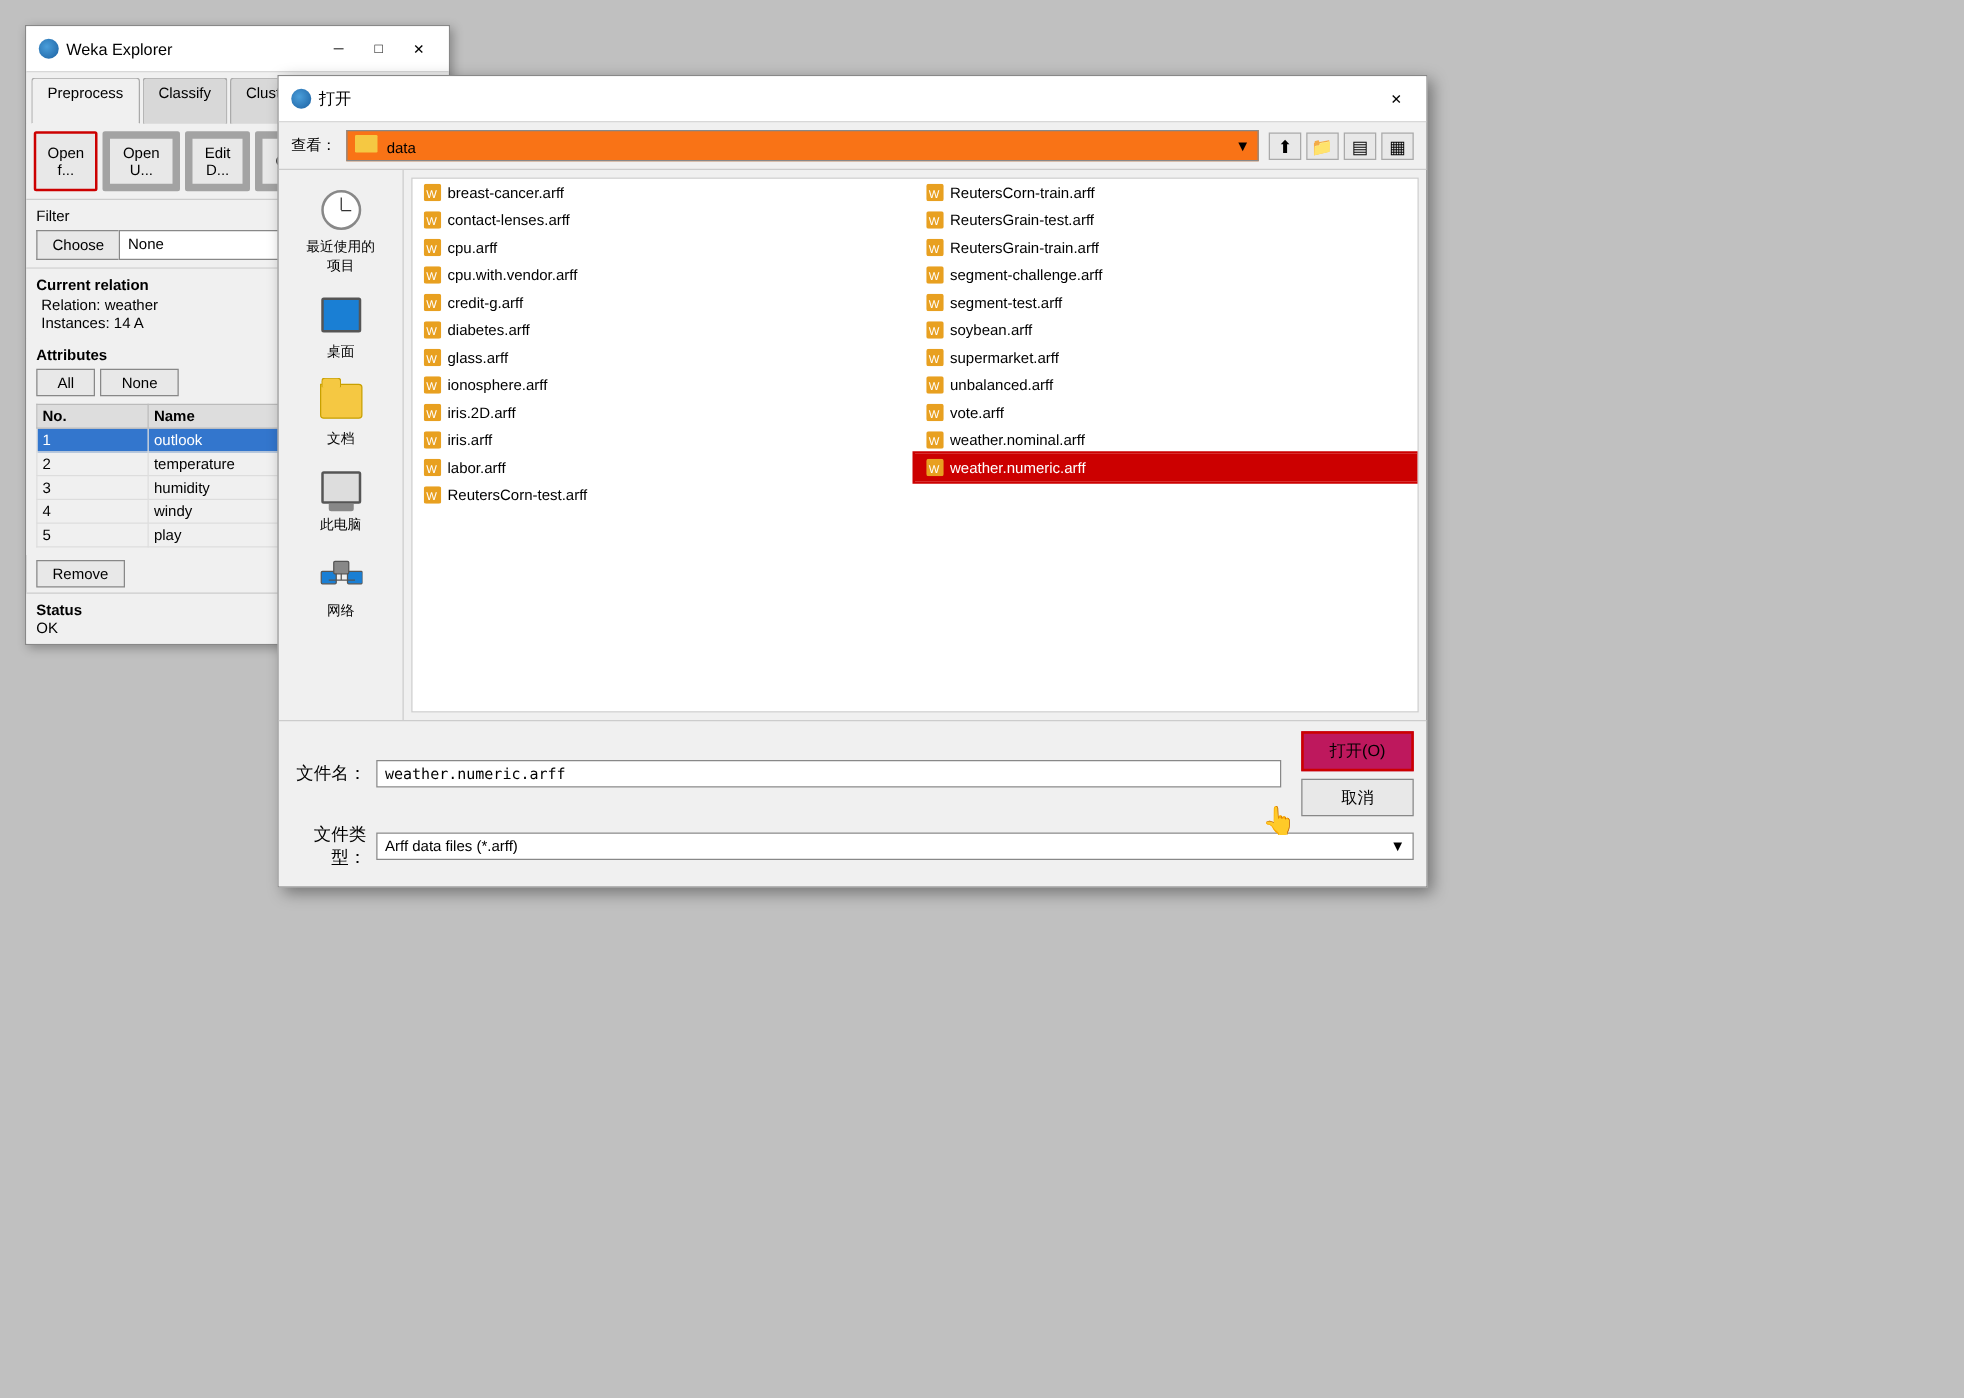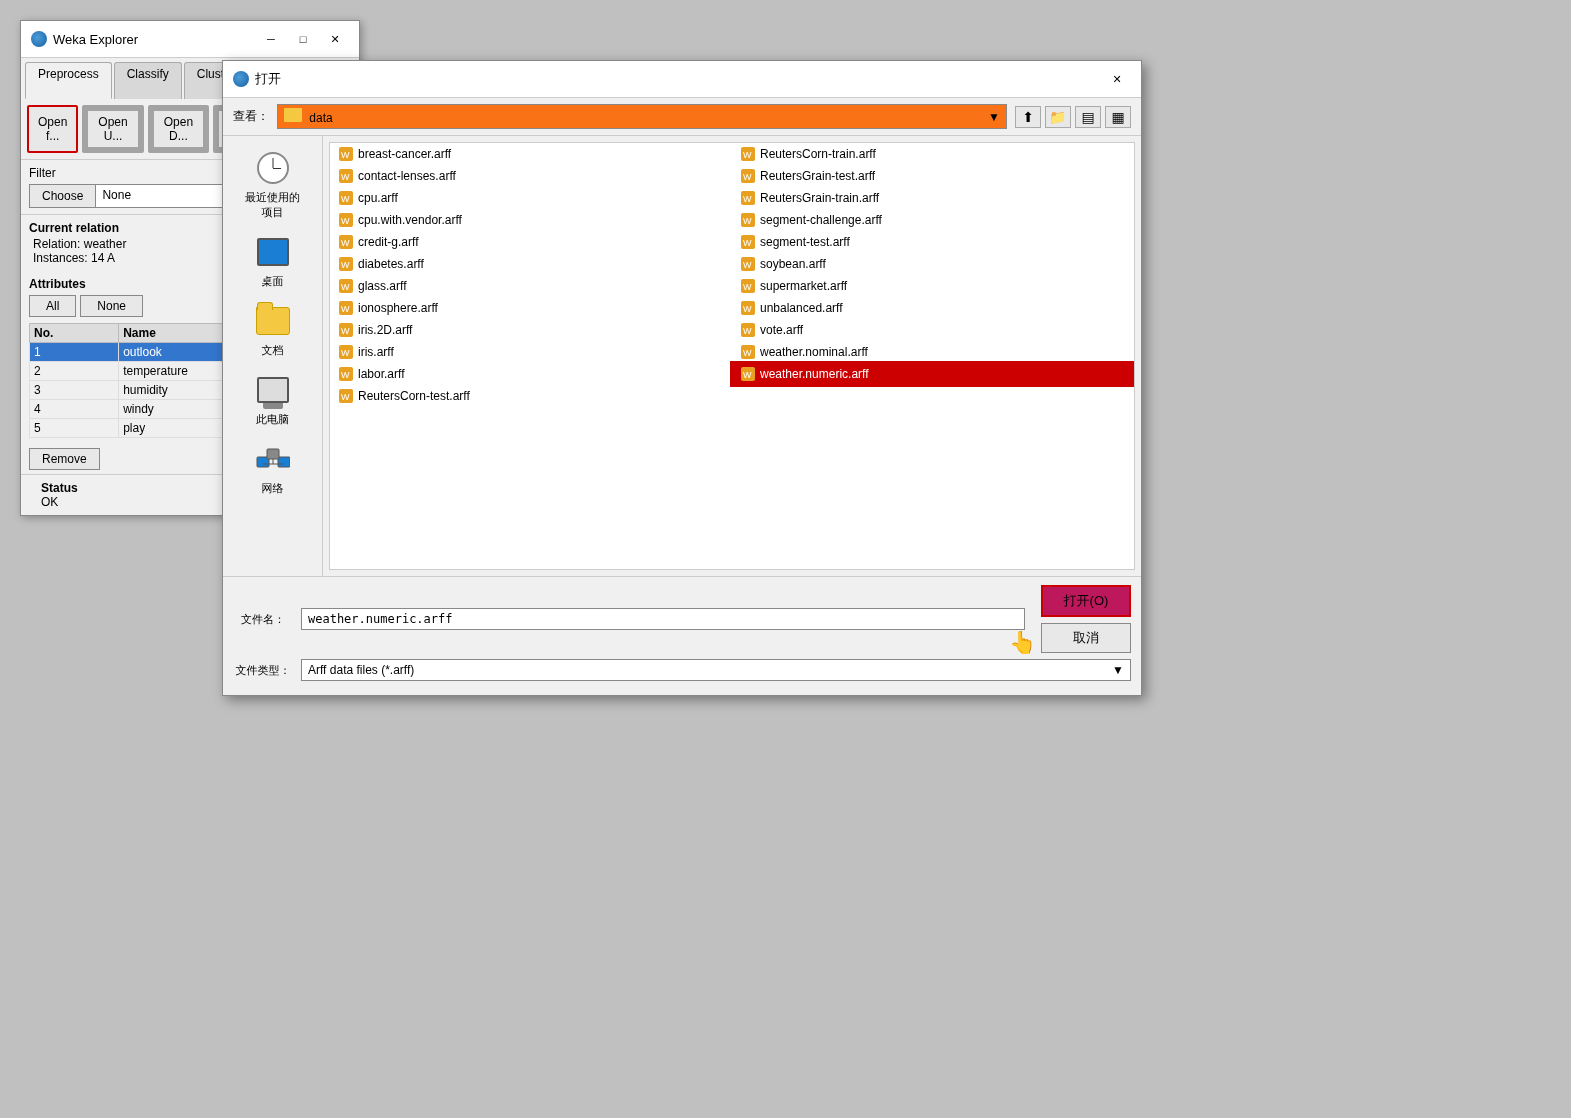--- a/index.html
+++ b/index.html
@@ -224,21 +224,21 @@
     .remove-btn {
       padding: 3px 12px;
       border: 1px solid #888;
       background: #e8e8e8;
       cursor: pointer;
       font-size: 12px;
     }
 
     
     .status-section {
-      padding: 6px 20px;
+      padding: 6px 8px;
       border-top: 1px solid #ccc;
       background: #f0f0f0;
     }
     .status-title { font-size: 12px; font-weight: bold; }
     .status-value { font-size: 12px; }
 
     
     .dialog-overlay {
       position: absolute;
       top: 60px;
@@ -489,23 +489,23 @@
     }
 
     .dialog-row {
       display: flex;
       align-items: center;
       gap: 8px;
       margin-bottom: 6px;
     }
 
     .dialog-field-label {
-      font-size: 11px;
+      font-size: 14px;
       width: 60px;
-      text-align: center;
+      text-align: right;
     }
 
     .dialog-field-input {
       flex: 1;
       border: 1px solid #888;
       padding: 3px 6px;
       font-size: 12px;
       font-family: monospace;
       background: #fff;
     }
@@ -580,21 +580,21 @@
     <div class="tab">Classify</div>
     <div class="tab">Cluster</div>
     <div class="tab">Associate</div>
     <div class="tab">Select attributes</div>
     <div class="tab">Visualize</div>
   </div>
 
   <div class="toolbar">
     <button class="toolbar-btn highlighted">Open f...</button>
     <button class="toolbar-btn">Open U...</button>
-    <button class="toolbar-btn">Open D...</button>
+    <button class="toolbar-btn">Edit D...</button>
     <button class="toolbar-btn">Genera...</button>
     <button class="toolbar-btn disabled">Undo</button>
     <button class="toolbar-btn">Edit...</button>
     <button class="toolbar-btn">Save...</button>
   </div>
 
   <div class="filter-section">
     <div class="filter-label">Filter</div>
     <div class="filter-row">
       <button class="choose-btn">Choose</button>

